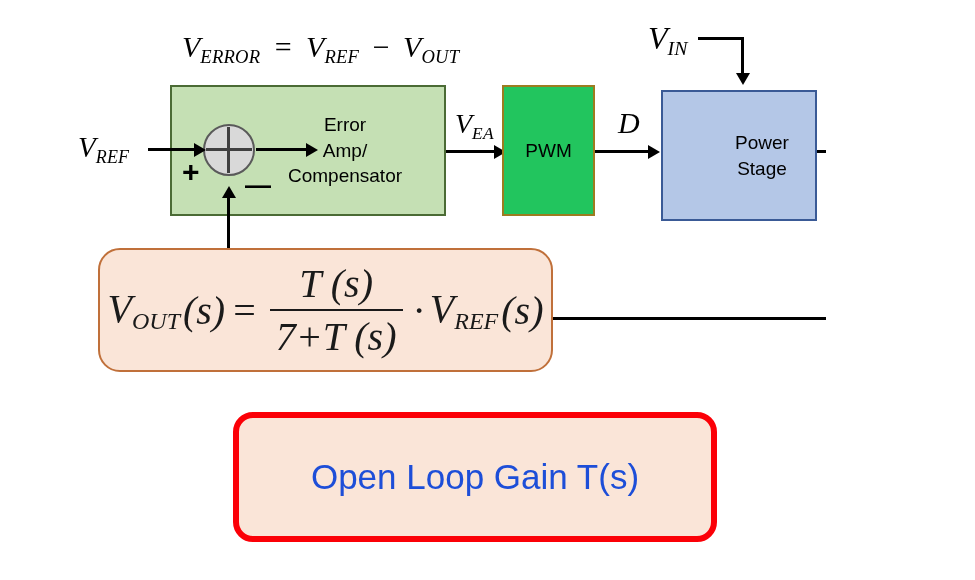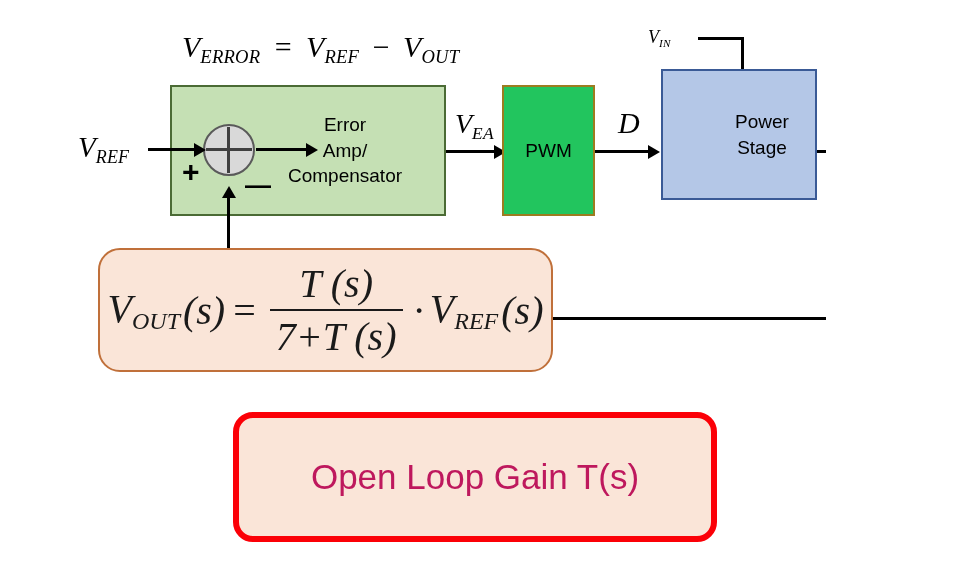--- a/index.html
+++ b/index.html
@@ -146,21 +146,21 @@
     background: #fae5d8;
     border: 6px solid #fb0007;
     border-radius: 20px;
     display: flex;
     align-items: center;
     justify-content: center;
   }
   .callout-text {
     font-family: "Liberation Sans", sans-serif;
     font-size: 35px;
-    color: #be185d;
+    color: #1d4ed8;
     white-space: nowrap;
   }
 </style>
 </head>
 <body>
 
 <div id="canvas">
 
   <div class="abs math" style="left:182px; top:32px; font-size:30px;">
     <span><span>V</span><span class="sub">ERROR</span></span>
@@ -205,28 +205,28 @@
   <div class="abs block block-yellow" style="left:502px; top:85px; width:93px; height:131px;">
     <span class="block-label">PWM</span>
   </div>
 
   <div class="abs math" style="left:618px; top:108px; font-size:30px;">
     <span>D</span><span class="sub"></span>
   </div>
   <div class="abs wire-h" style="left:595px; top:150px; width:55px;"></div>
   <div class="abs arrow-r" style="left:648px; top:145px;"></div>
 
-  <div class="abs math" style="left:648px; top:28px; font-size:18px;">
+  <div class="abs math" style="left:648px; top:22px; font-size:32px;">
     <span>V</span><span class="sub">IN</span>
   </div>
   <div class="abs wire-h" style="left:698px; top:37px; width:46px;"></div>
   <div class="abs wire-v" style="left:741px; top:37px; height:38px;"></div>
   <div class="abs arrow-d" style="left:736px; top:73px;"></div>
 
-  <div class="abs block block-blue" style="left:661px; top:69px; width:156px; height:131px;padding-left:46px;">
+  <div class="abs block block-blue" style="left:661px; top:90px; width:156px; height:131px;padding-left:46px;">
     <span class="block-label">Power
 Stage</span>
   </div>
 
   <div class="abs math" style="left:852px; top:113px; font-size:29px;">
     <span>V</span><span class="sub">OUT</span>
   </div>
   <div class="abs wire-h" style="left:817px; top:150px; width:110px;"></div>
   <div class="abs arrow-r" style="left:925px; top:145px;"></div>
 

